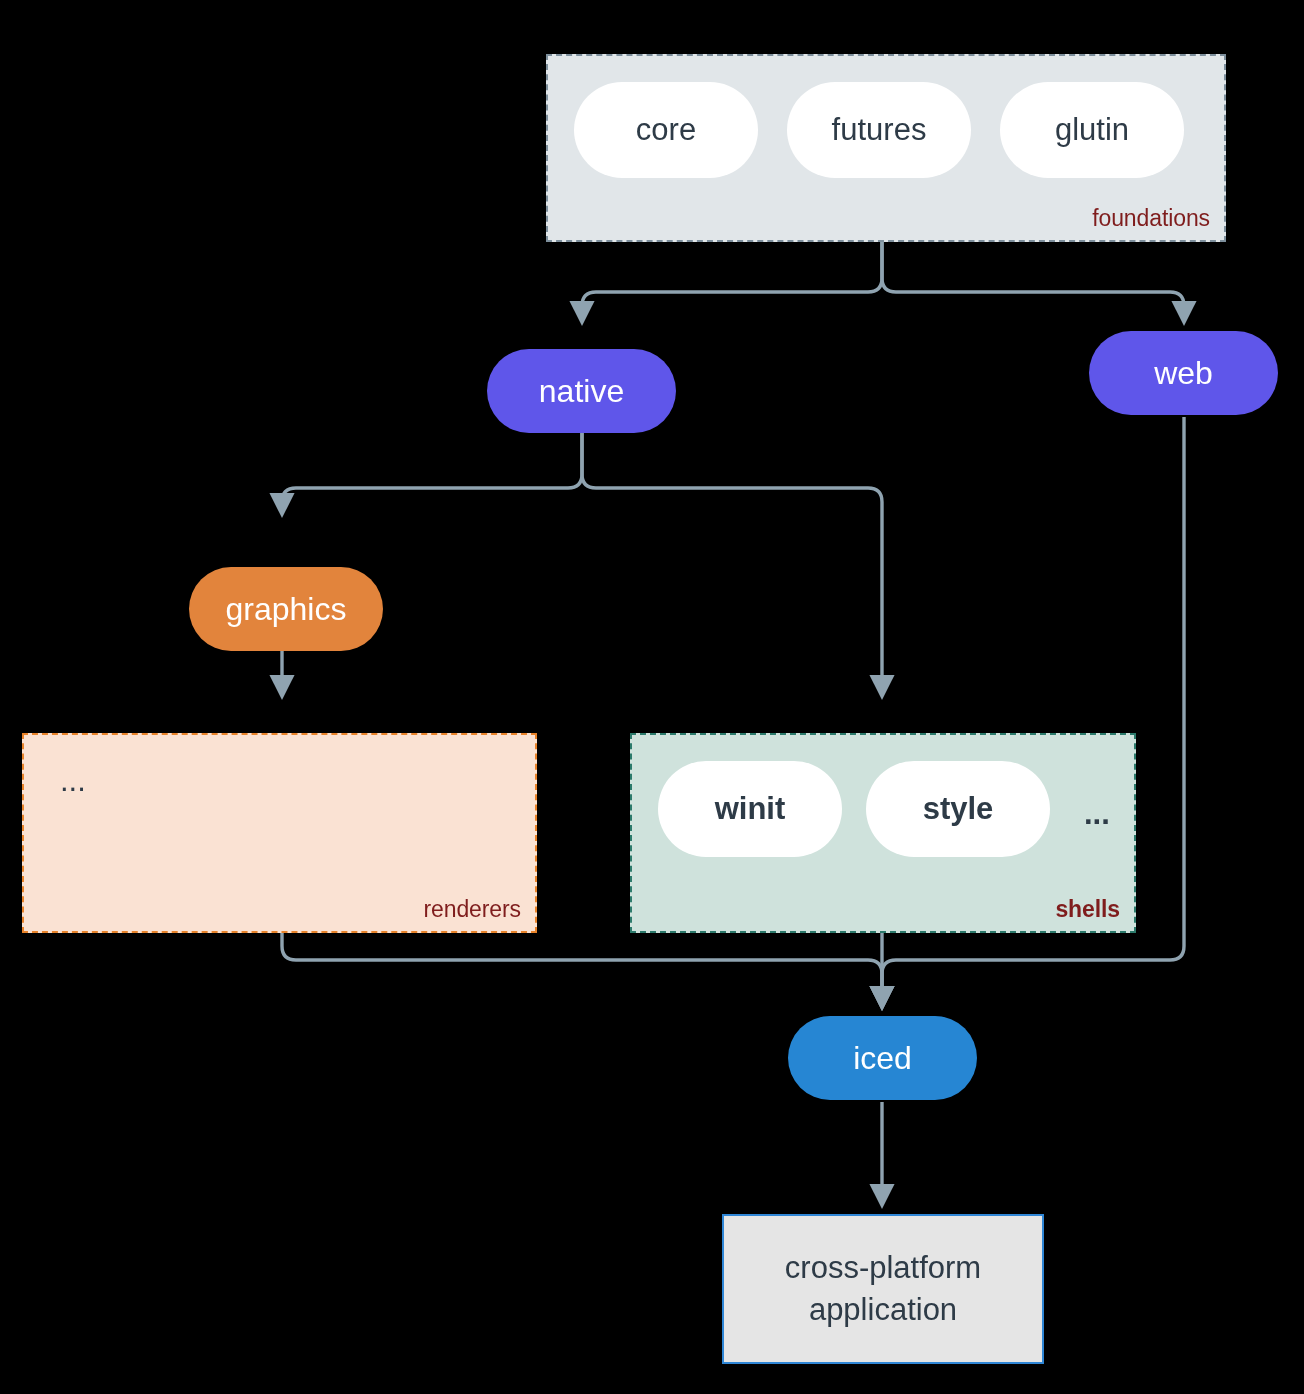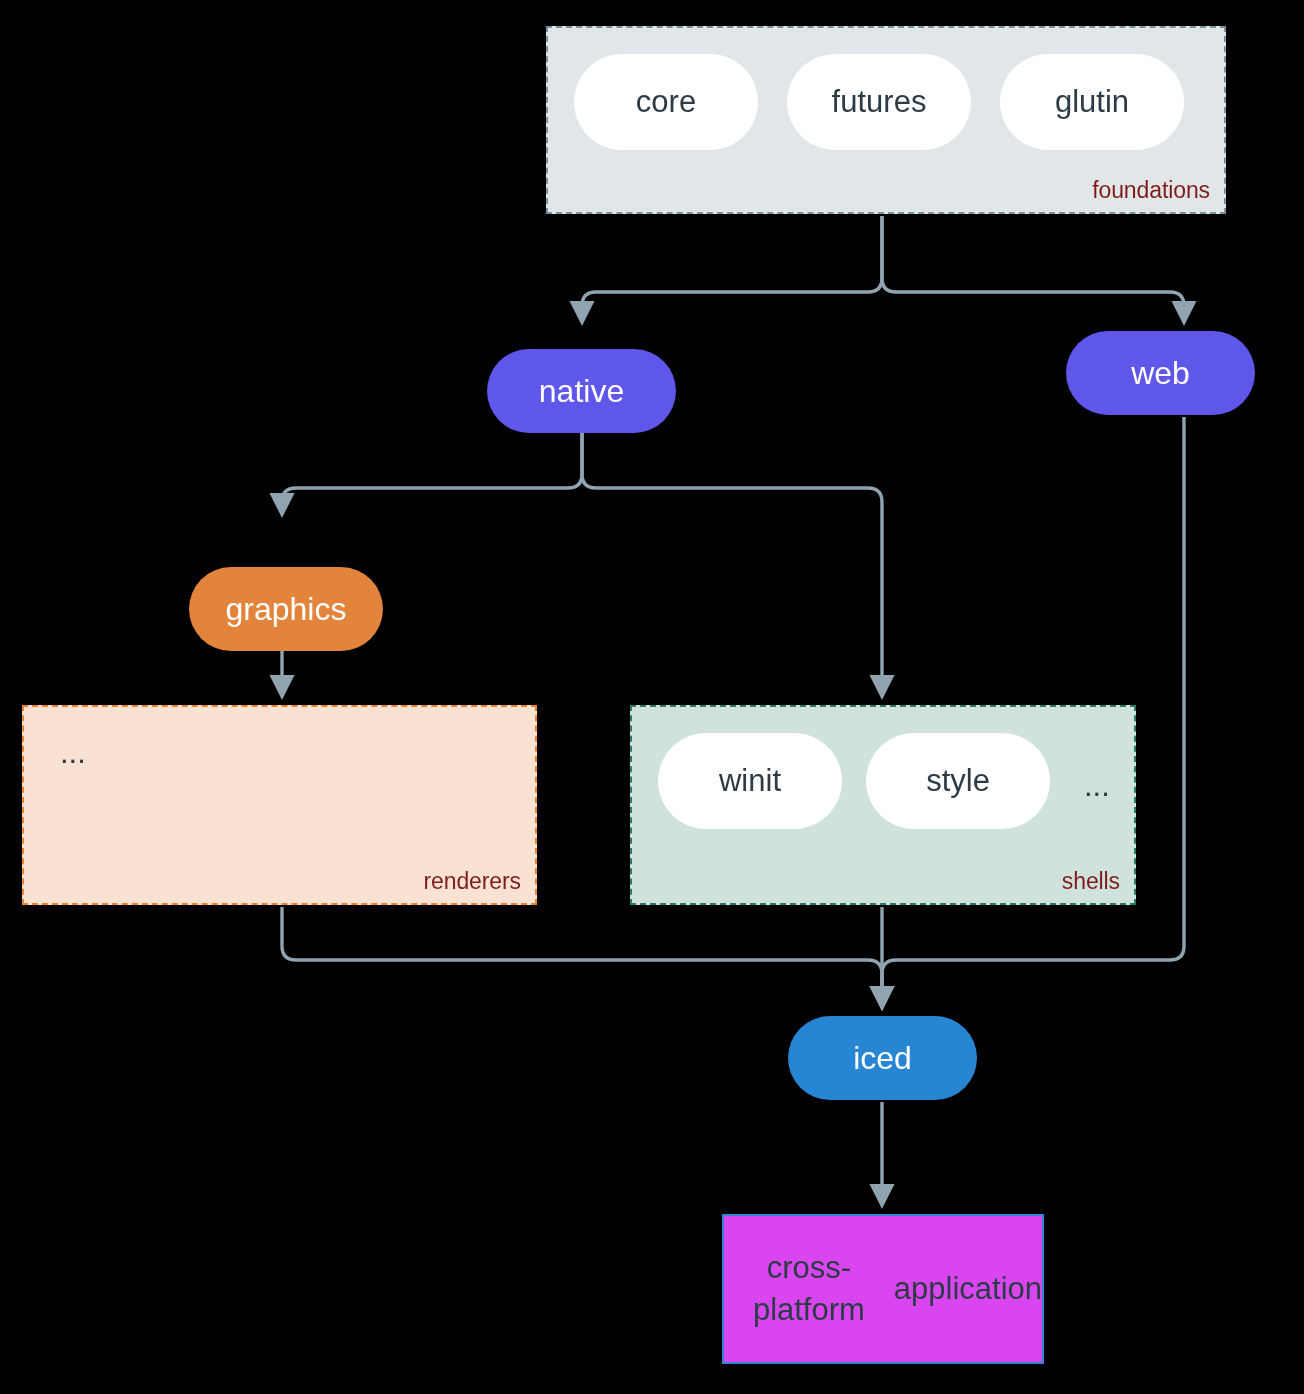--- a/index.html
+++ b/index.html
@@ -23,20 +23,21 @@
     top: 0;
     width: 1304px;
     height: 1394px;
     pointer-events: none;
   }
 
   
   .group-box {
     position: absolute;
     box-sizing: border-box;
+    margin-top: 28px;
   }
   .group-label {
     position: absolute;
     right: 14px;
     bottom: 8px;
     font-size: 23px;
     color: #7f1d1d;
     white-space: nowrap;
     letter-spacing: -0.1px;
   }
@@ -77,20 +78,21 @@
   }
 
   
   #group-shells {
     left: 630px;
     top: 705px;
     width: 506px;
     height: 200px;
     background: #cfe2dc;
     border: 2px dashed #2c7a6b;
+    font-weight: bold;
   }
   #group-shells .group-pills {
     left: 26px;
     top: 26px;
     gap: 24px;
   }
 
   
   .pill-white {
     background: #ffffff;
@@ -128,21 +130,21 @@
     white-space: nowrap;
   }
   #node-native {
     left: 487px;
     top: 349px;
     width: 189px;
     height: 84px;
     background: #5f56ea;
   }
   #node-web {
-    left: 1066px;
+    left: 1089px;
     top: 331px;
     width: 189px;
     height: 84px;
     background: #5f56ea;
   }
   #node-graphics {
     left: 189px;
     top: 523px;
     width: 194px;
     height: 84px;
@@ -158,24 +160,24 @@
   }
 
   
   #node-application {
     position: absolute;
     left: 722px;
     top: 1214px;
     width: 322px;
     height: 150px;
     box-sizing: border-box;
-    background: #d946ef;
+    background: #e5e5e5;
     border: 2px solid #2f86d6;
     display: flex;
-    flex-direction: row;
+    flex-direction: column;
     align-items: center;
     justify-content: center;
     font-size: 31px;
     color: #2e3b47;
     line-height: 1.35;
     text-align: center;
   }
 </style>
 </head>
 <body>

